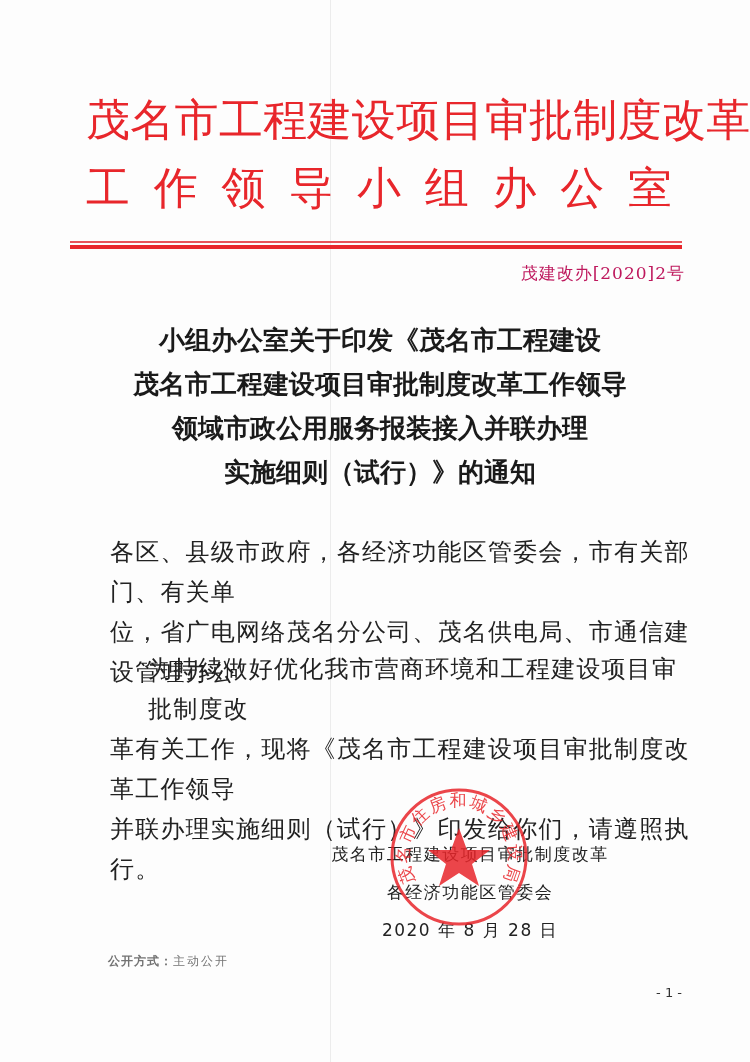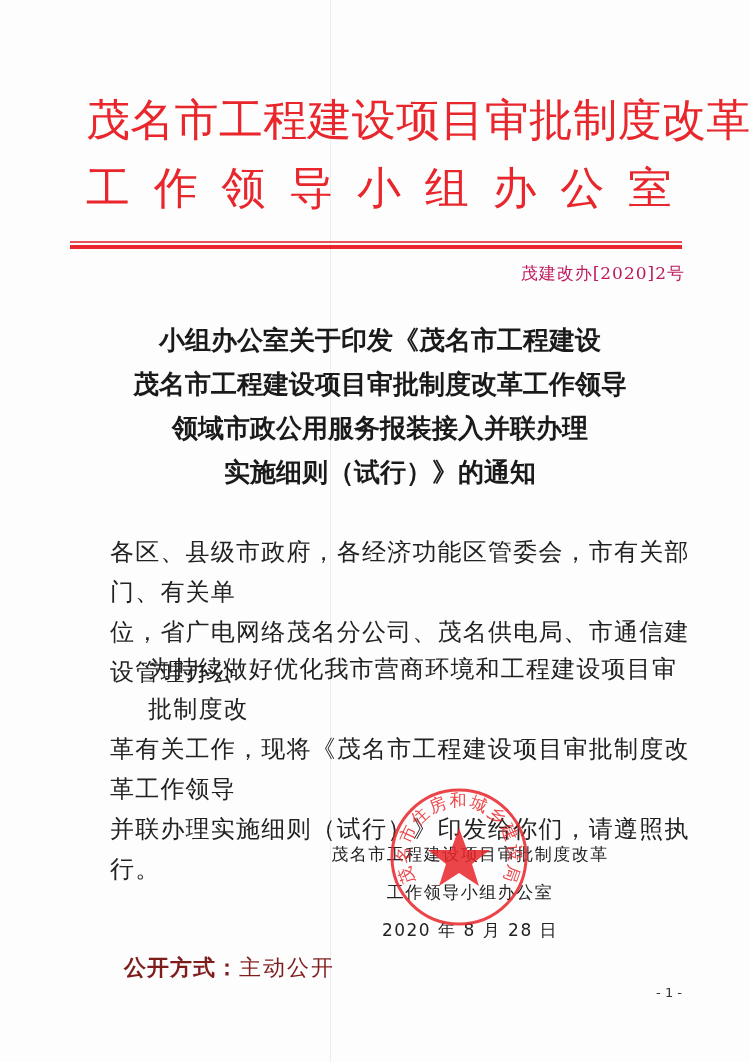--- a/index.html
+++ b/index.html
@@ -15,21 +15,21 @@
   .rule-thick { position: absolute; left: 70px; top: 245px; width: 612px; height: 4px; background: #e8262b; }
   .docno { position: absolute; right: 65px; top: 262px; font-size: 17px; letter-spacing: 1px; color: #be185d; }
   .title { position: absolute; left: 100px; width: 560px; top: 318px; text-align: center; font-size: 26px; font-weight: bold; line-height: 44px; color: #1a1a1a; font-family: "DejaVu Serif", serif; }
   .title div { white-space: nowrap; }
   .body-text { position: absolute; left: 110px; width: 580px; font-size: 24px; line-height: 40px; color: #222; letter-spacing: 1.2px; font-family: "DejaVu Sans", sans-serif; }
   .addressee { top: 532px; }
   .para { top: 649px; }
   .para .indent { padding-left: 38px; }
   .signature { position: absolute; left: 300px; width: 340px; top: 835px; text-align: center; font-size: 17px; line-height: 38px; color: #222; letter-spacing: 1.5px; font-family: "DejaVu Sans", sans-serif; z-index: 1; }
   .seal { position: absolute; left: 388px; top: 786px; width: 142px; height: 142px; z-index: 2; opacity: 0.85; }
-  .disclosure { position: absolute; left: 124px; top: 953px; font-size: 22px; font-family: "DejaVu Sans", sans-serif; color: #7f1d1d; }
+  .disclosure { position: absolute; left: 108px; top: 953px; font-size: 12px; font-family: "DejaVu Sans", sans-serif; color: #737373; }
   .disclosure .label { font-weight: bold; letter-spacing: 1px; }
   .disclosure .value { letter-spacing: 2px; }
   .pageno { position: absolute; right: 68px; top: 985px; font-size: 13px; font-family: "DejaVu Sans", sans-serif; color: #333; }
 </style>
 </head>
 <body>
 
 <div class="fold"></div>
 
 <div class="header header-line1">茂名市工程建设项目审批制度改革</div>
@@ -63,21 +63,21 @@
 </div>
 
 <div class="body-text para">
   <div class="indent">为持续做好优化我市营商环境和工程建设项目审批制度改</div>
   <div>革有关工作，现将《茂名市工程建设项目审批制度改革工作领导</div>
   <div>并联办理实施细则（试行）》印发给你们，请遵照执行。</div>
 </div>
 
 <div class="signature">
   <div>茂名市工程建设项目审批制度改革</div>
-  <div>工作领导小组办公室</div>
+  <div>各经济功能区管委会</div>
   <div>2020 年 8 月 28 日</div>
 </div>
 
 <svg class="seal" viewBox="0 0 142 142" xmlns="http://www.w3.org/2000/svg">
   <defs>
     <path id="sealArc" d="M 26 92 A 50 50 0 1 1 116 92" fill="none"></path>
   </defs>
   <circle cx="71" cy="71" r="67" fill="none" stroke="#e8262b" stroke-width="3"></circle>
   <text font-size="17" fill="#e8262b" font-family="DejaVu Serif, serif" letter-spacing="2">
     <textPath href="#sealArc" startOffset="50%" text-anchor="middle">茂名市住房和城乡建设局</textPath>

